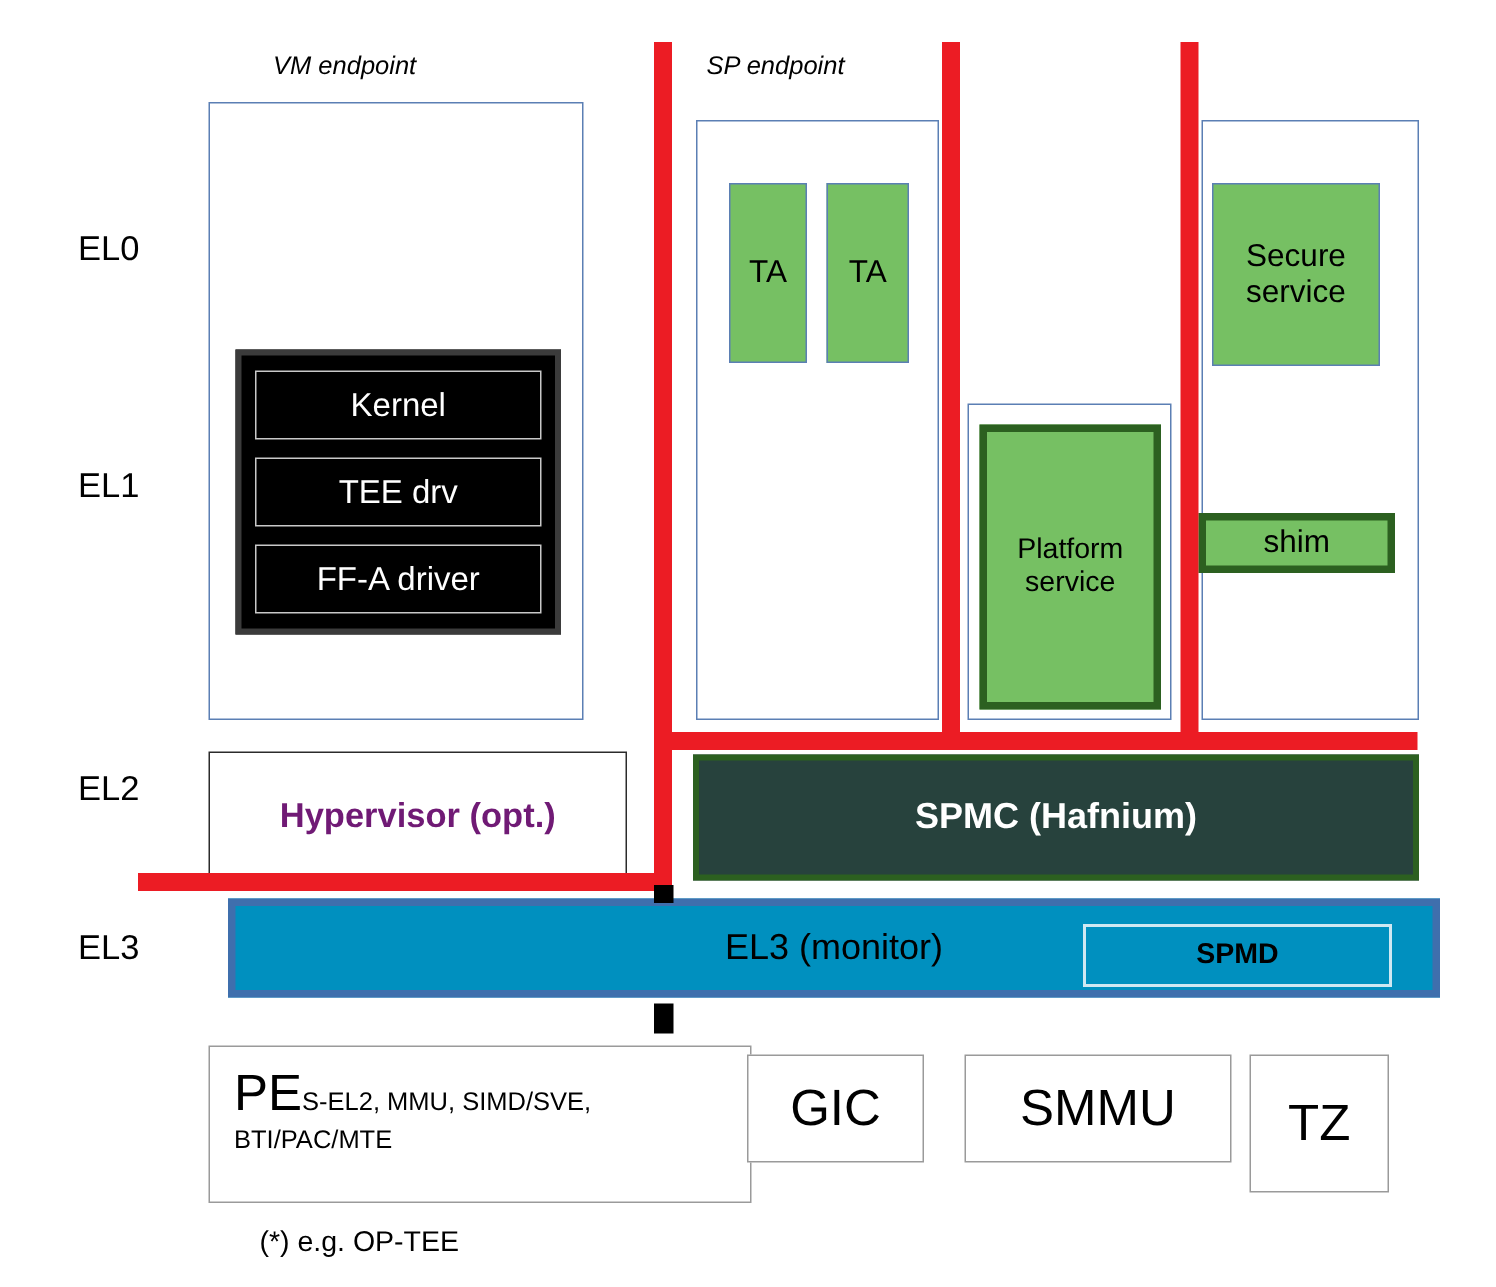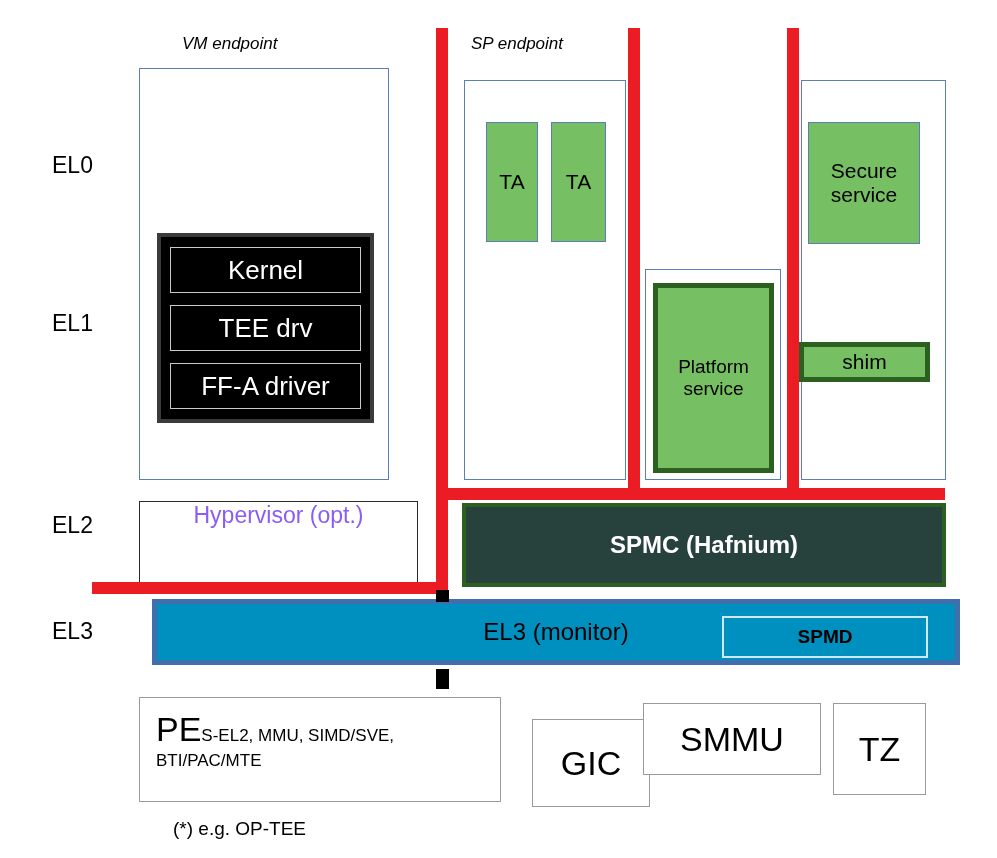--- a/index.html
+++ b/index.html
@@ -83,35 +83,37 @@
     border: 4px solid #3b3b3b;
     display: flex;
     flex-direction: column;
     justify-content: space-between;
     padding: 10px 9px;
   }
   .black-item {
     background: #000000;
     border: 1px solid #c9c9c9;
     color: #ffffff;
-    font-size: 26px;
+    font-size: 22px;
     height: 44px;
     display: flex;
     align-items: center;
     justify-content: center;
   }
 
   
   .hypervisor-box {
     border: 1px solid #2b2b2b;
     background: #ffffff;
     display: flex;
+    align-items: center;
     justify-content: center;
     font-size: 23px;
-    color: #8b5cf6;
+    color: #701a75;
+    font-weight: bold;
   }
   .spmc-box {
     background: #27423d;
     border: 4px solid #2c6020;
     display: flex;
     align-items: center;
     justify-content: center;
     font-size: 24px;
     font-weight: bold;
     color: #ffffff;
@@ -249,21 +251,21 @@
     <div class="spmd-box" style="right:27px; top:12px; width:202px; height:38px;">
       <span>SPMD</span>
     </div>
   </div>
 
   <div class="abs pe-box" style="left:139px; top:697px; width:362px; height:105px;">
     <span>PE</span><span class="pe-detail">S-EL2, MMU, SIMD/SVE,</span>
     <div class="pe-detail">BTI/PAC/MTE</div>
   </div>
 
-  <div class="abs hw-box" style="left:532px; top:703px; width:118px; height:88px;margin-top:16px;">
+  <div class="abs hw-box" style="left:498px; top:703px; width:118px; height:72px;">
     <span>GIC</span>
   </div>
   <div class="abs hw-box" style="left:643px; top:703px; width:178px; height:72px;">
     <span>SMMU</span>
   </div>
   <div class="abs hw-box" style="left:833px; top:703px; width:93px; height:92px;text-align:right;">
     <span>TZ</span>
   </div>
 
   <div class="abs footnote" style="left:173px; top:818px;">(*) e.g. OP-TEE</div>

